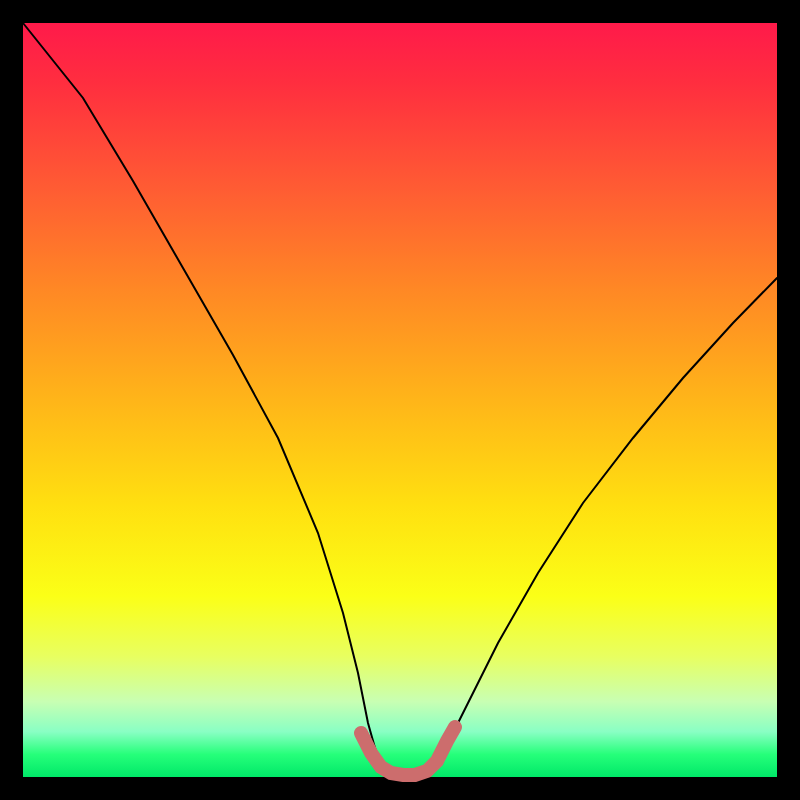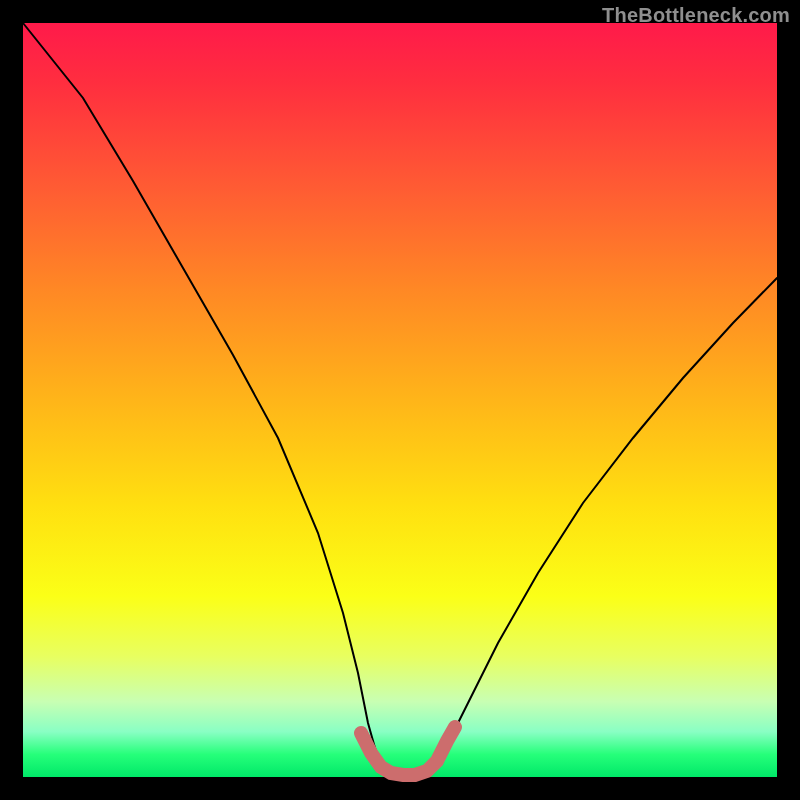--- a/index.html
+++ b/index.html
@@ -95,14 +95,13 @@
              L 358 744
              L 368 750
              L 380 752
              L 392 752
              L 404 748
              L 414 738
              L 424 718
              L 432 704"></path>
   </svg>
 
-  <div class="watermark">TheBottleneck.com</div>
 </div>
 
 </body></html>

